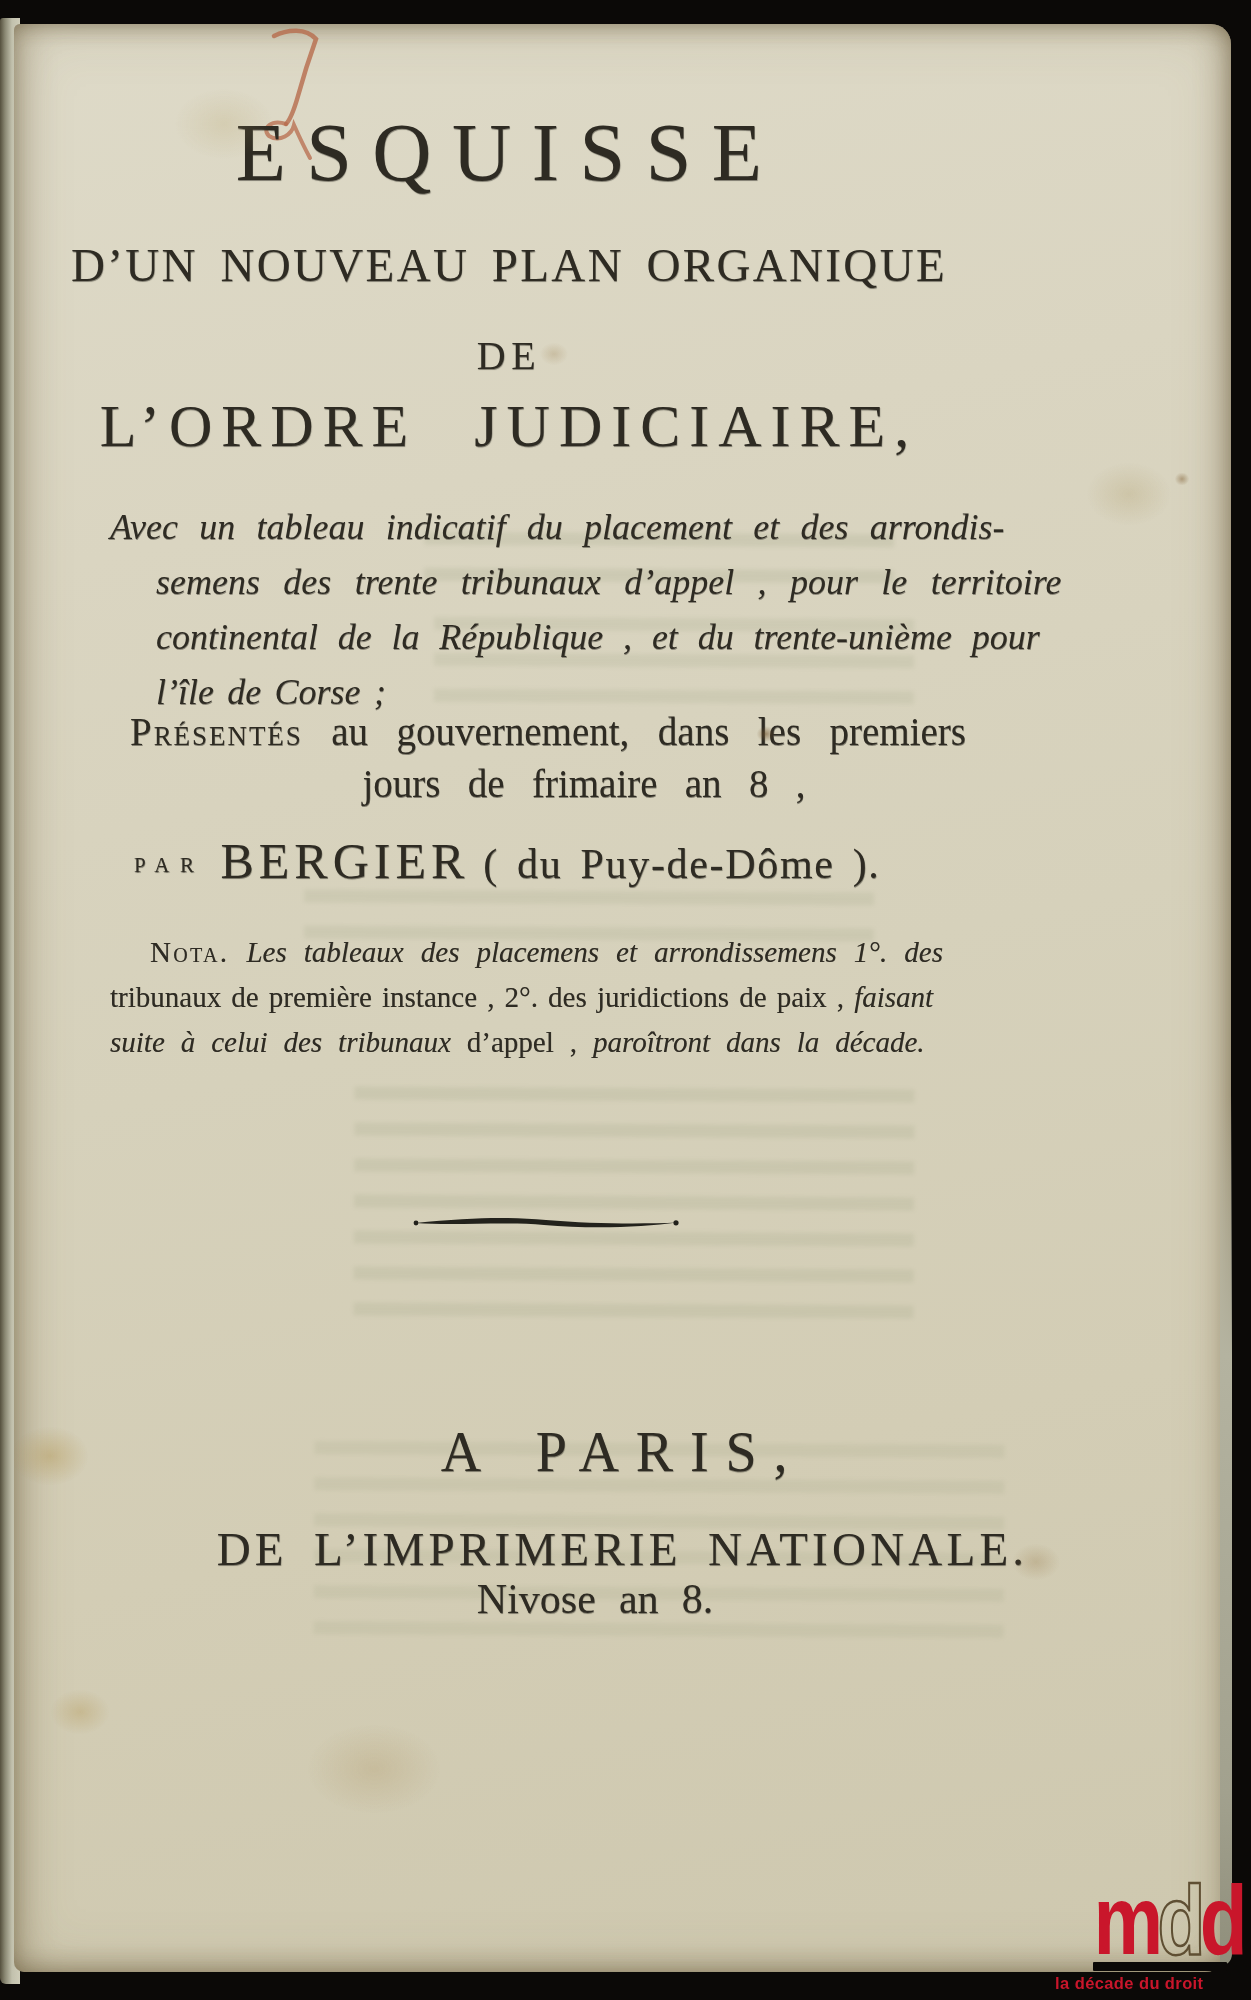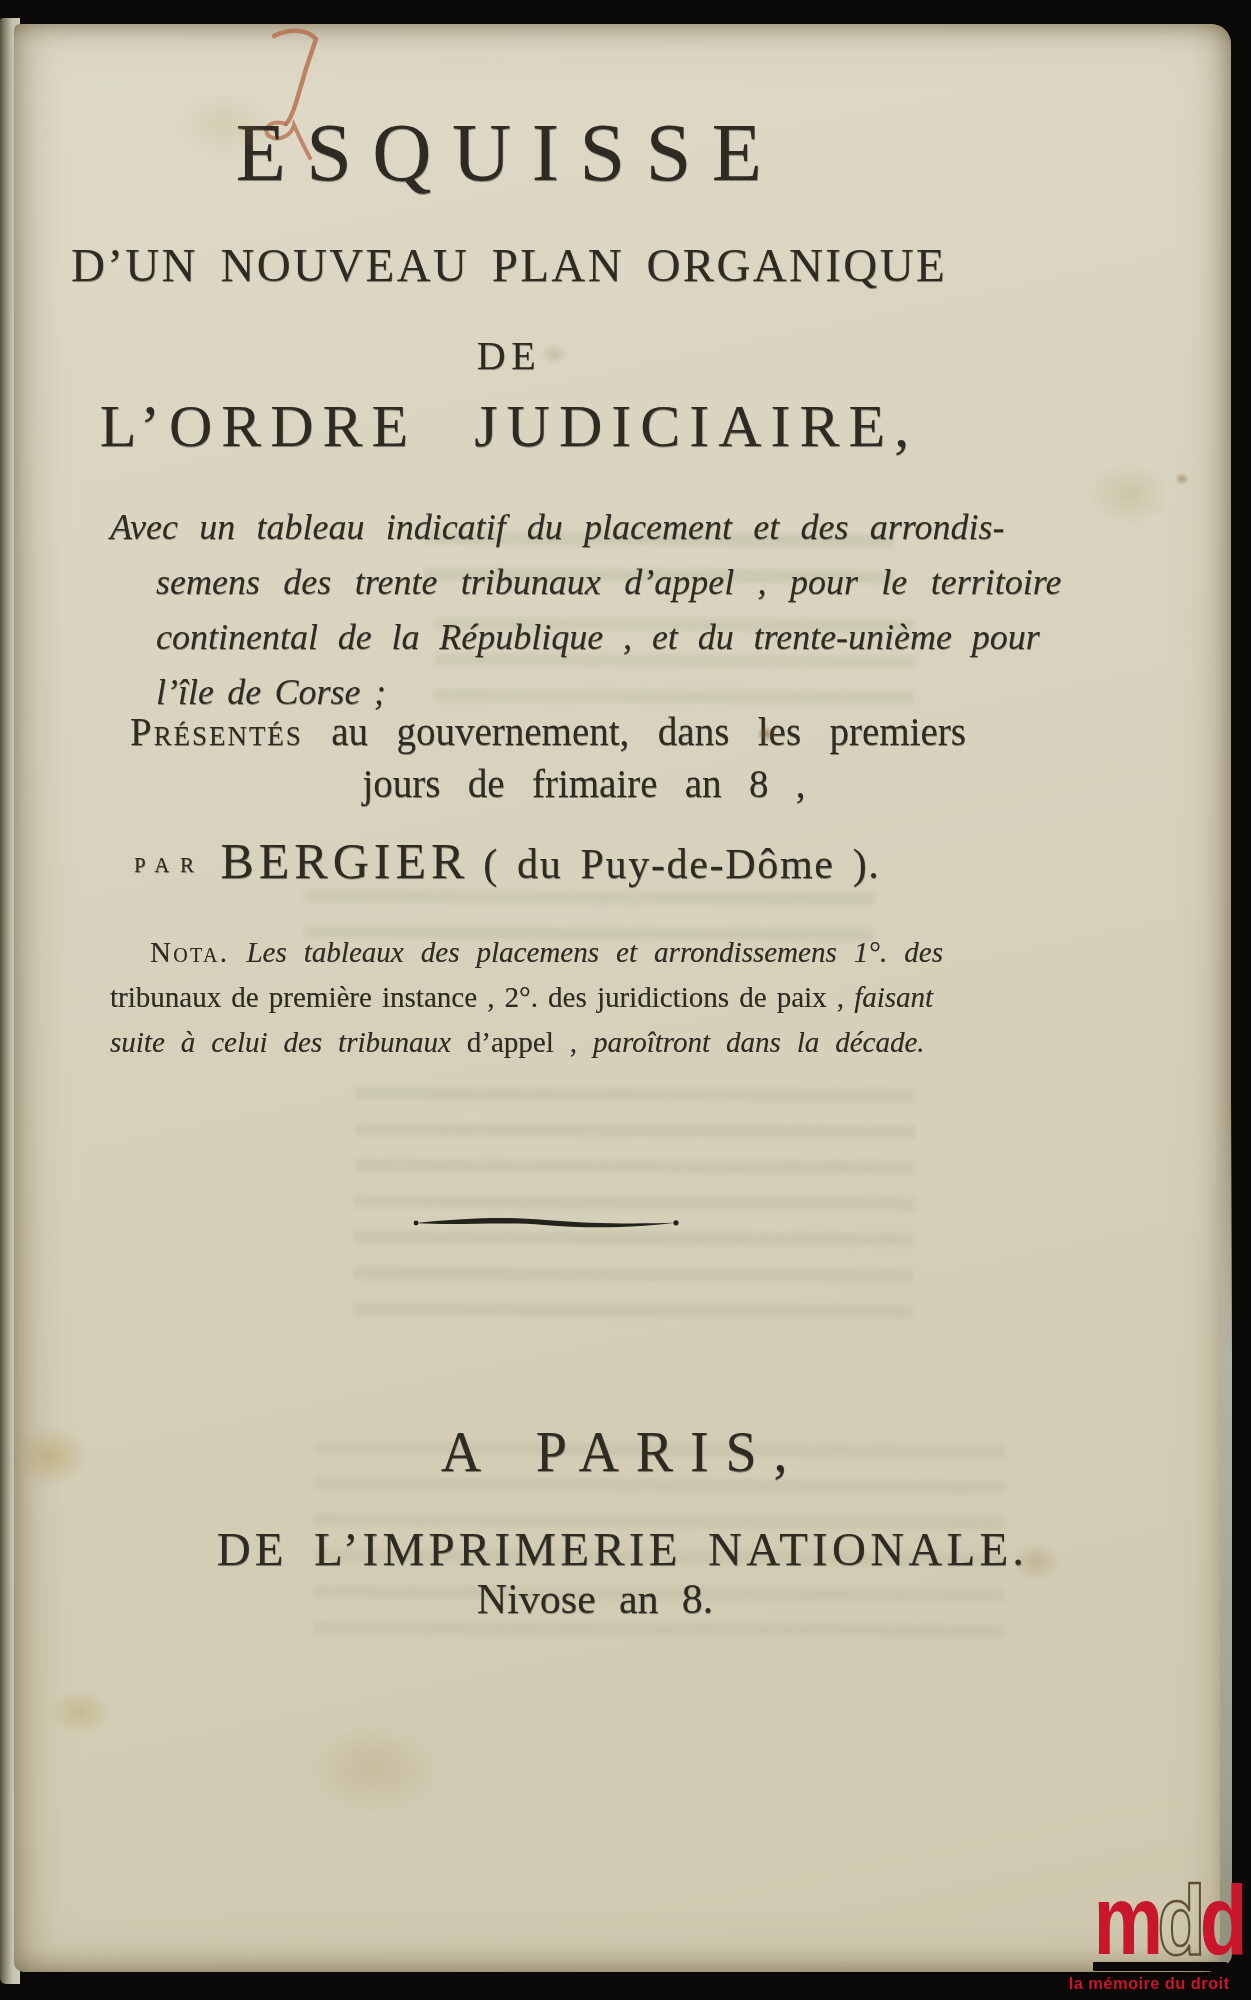--- a/index.html
+++ b/index.html
@@ -107,21 +107,21 @@
   .rule{position:absolute;left:398px;top:1192px;width:268px;height:14px;}
 
   .imp-city   {top:1400px;font-size:56px;letter-spacing:.30em;word-spacing:.18em;}
   .imp-printer{top:1502px;font-size:47px;letter-spacing:.09em;word-spacing:.22em;white-space:nowrap;}
   .imp-date   {top:1554px;font-size:42px;word-spacing:.30em;padding-right:55px;}
   .imprint .blk{width:1217px;}
 
   .pencil-mark{position:absolute;left:240px;top:2px;width:100px;height:136px;pointer-events:none;}
 
   
-  .logo{position:absolute;right:4px;bottom:0;z-index:5;text-align:center;
+  .logo{position:absolute;right:4px;bottom:0;z-index:5;text-align:left;
         font-family:"Liberation Sans","DejaVu Sans",sans-serif;}
   .logo-word{display:block;font-weight:bold;font-size:98px;line-height:.82;
         letter-spacing:-7px;transform:scaleX(.80);transform-origin:100% 100%;
         padding-right:6px;}
   .l-solid{color:var(--red);}
   .l-outline{color:transparent;-webkit-text-stroke:2.5px var(--outline-brown);}
   .logo-bar{display:block;width:134px;height:9px;background:var(--backdrop);
         margin:2px 20px 3px auto;border-radius:1px;}
   .logo-tagline{display:block;color:var(--red);font-weight:bold;font-size:16.5px;
         letter-spacing:.4px;padding:0 4px 7px 0;white-space:nowrap;}
@@ -191,14 +191,14 @@
     <div class="blk imp-date">Nivose an 8.</div>
   </div>
 
   <div class="right-edge"></div>
   <div class="stains"></div>
 </div>
 
 <div class="logo">
   <span class="logo-word"><span class="l-solid">m</span><span class="l-outline">d</span><span class="l-solid">d</span></span>
   <span class="logo-bar"></span>
-  <span class="logo-tagline">la mémoire du droit</span>
+  <span class="logo-tagline">la décade du droit</span>
 </div>
 
 </body></html>

